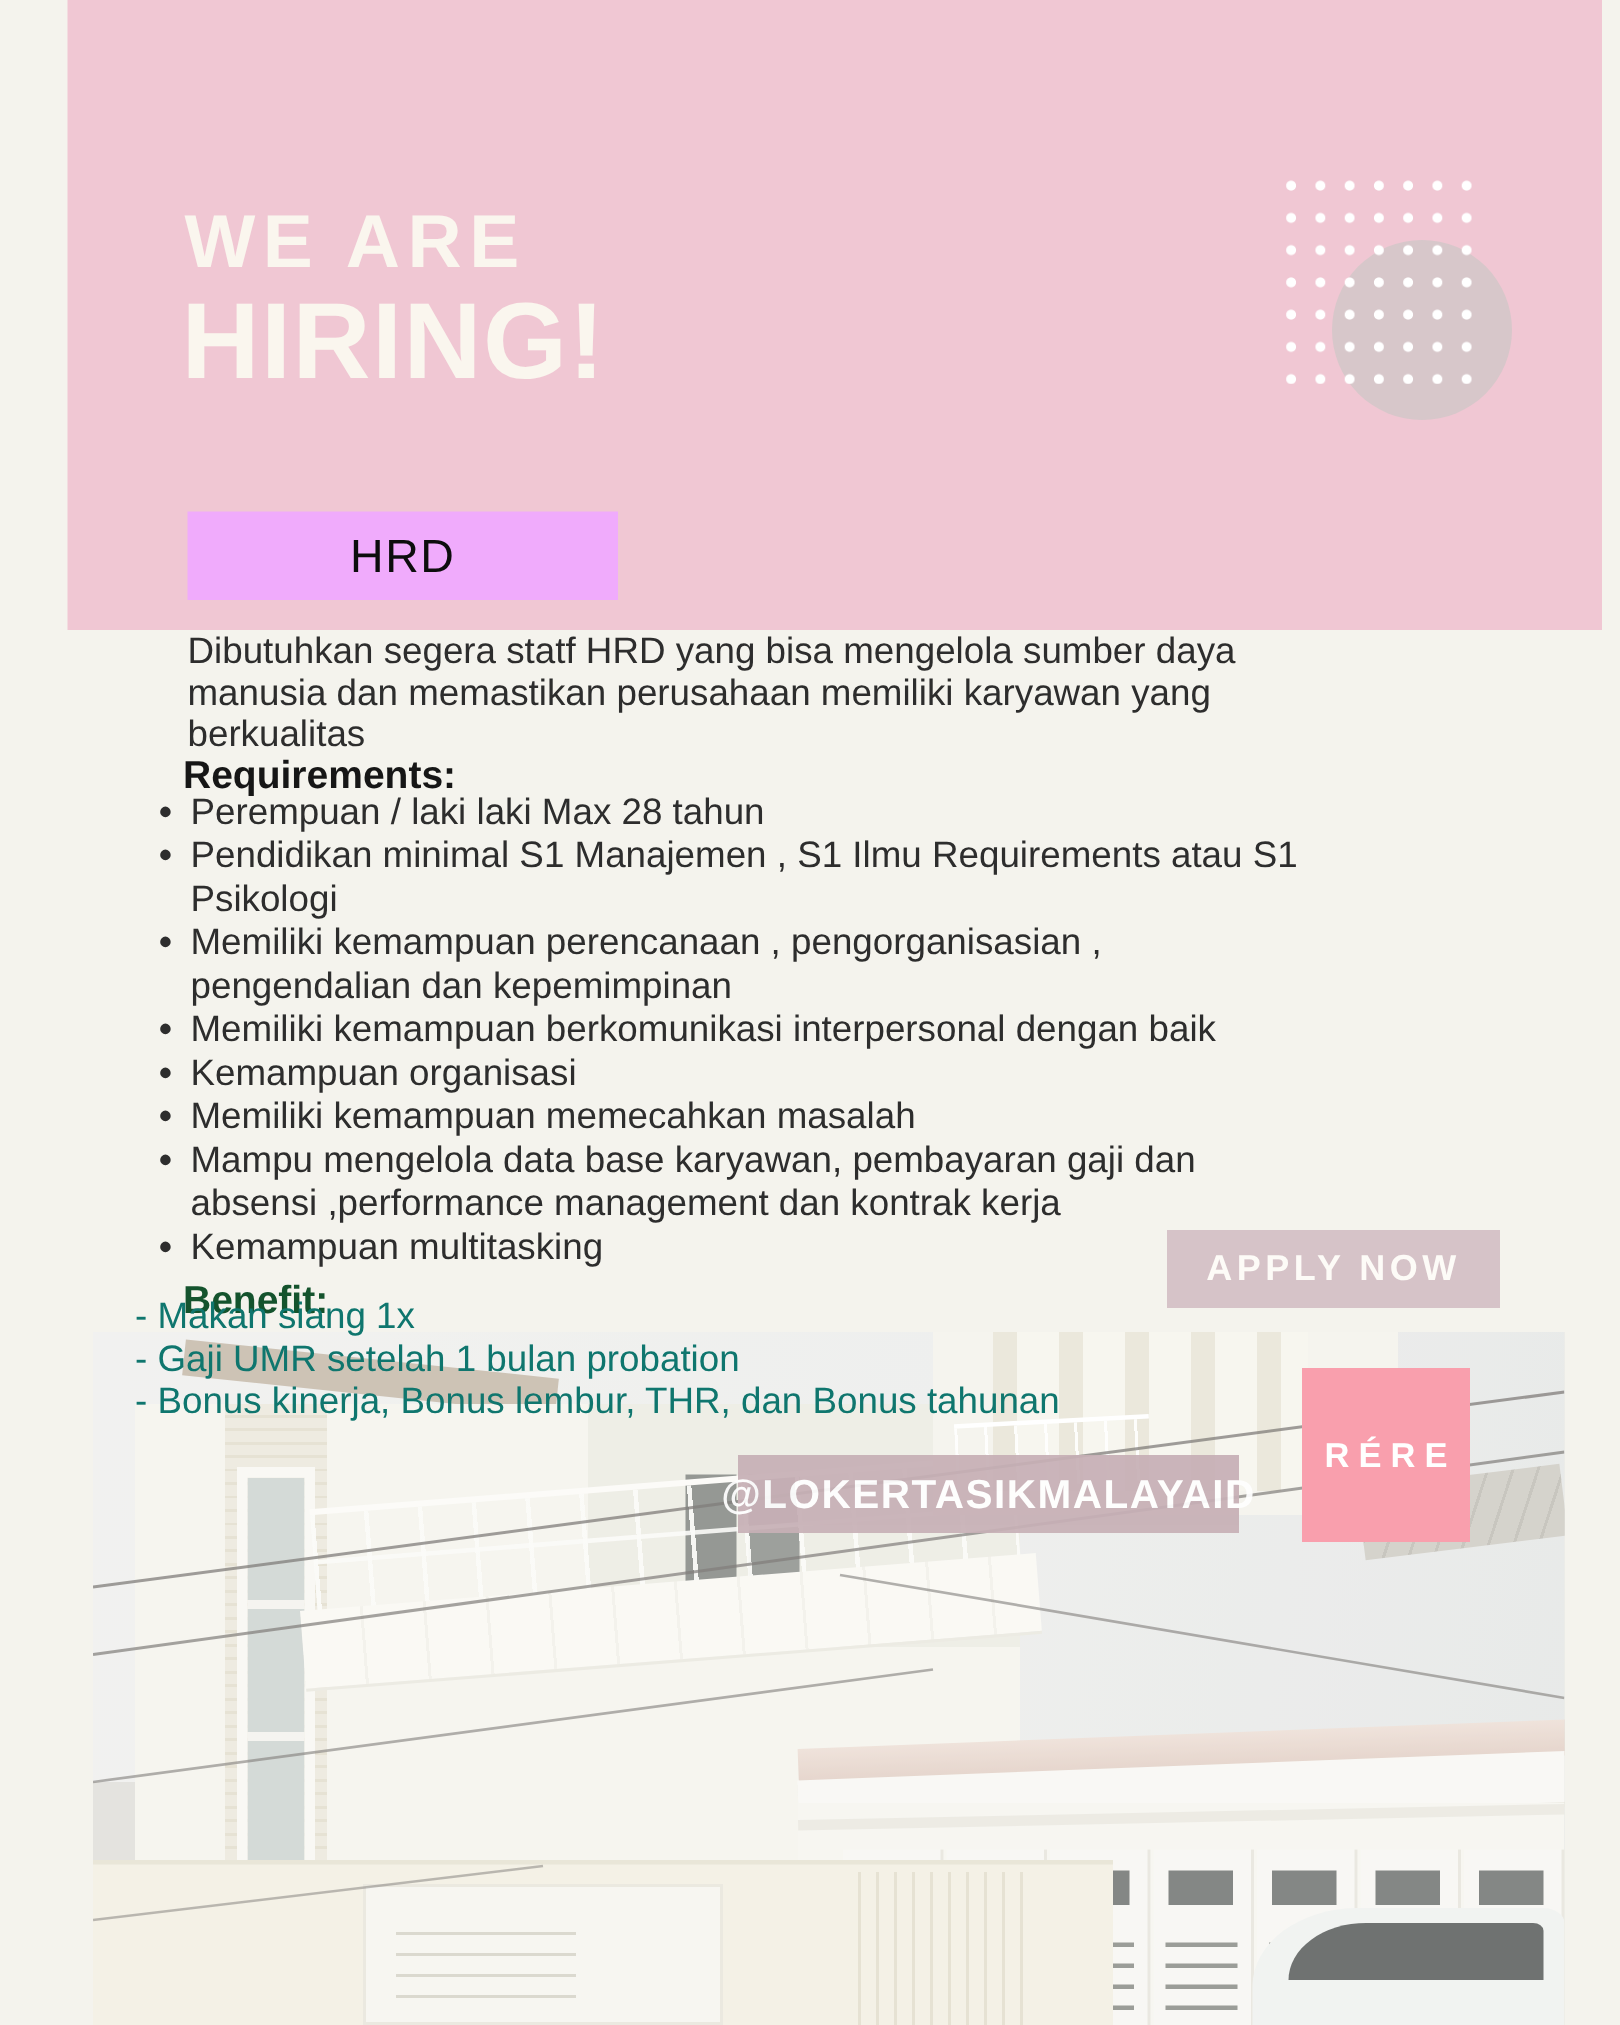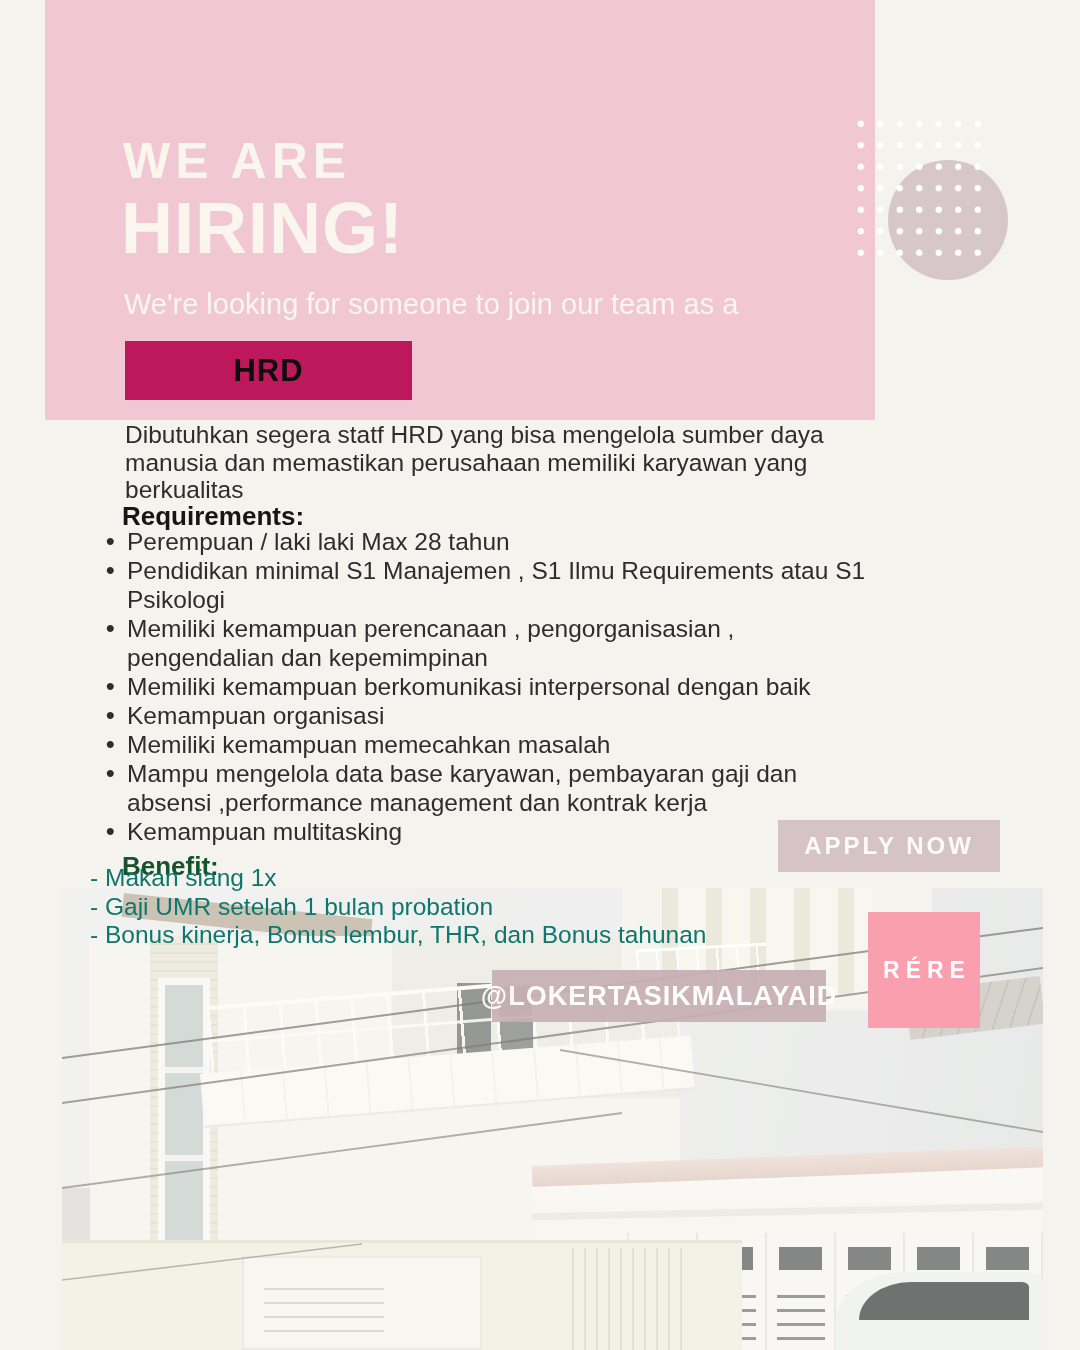--- a/index.html
+++ b/index.html
@@ -1,34 +1,34 @@
 <!DOCTYPE html>
 <html style="--cream: #f4f3ed; --banner-pink: #f0c7d3; --title-cream: #faf6ee; --circle-mauve: #d7c7ca; --button-mauve: #d6c3c8; --badge-mauve: #c7b0b6; --logo-pink: #f99fad; --text-dark: #2d2d2d;"><head>
 <meta charset="utf-8">
 <style>
   * { margin:0; padding:0; box-sizing:border-box; }
   html,body { background:#ffffff; }
   body { font-family:"Liberation Sans", sans-serif; }
   .page { position:relative; width:1080px; height:1350px; background:var(--cream,#f4f3ed); overflow:hidden; }
 
   
-  .banner { position:absolute; left:45px; top:0; width:830px; height:420px; background:var(--banner-pink,#f0c7d3); }
+  .banner { position:absolute; left:45px; top:0; width:1023px; height:420px; background:var(--banner-pink,#f0c7d3); }
   .deco-circle { position:absolute; left:843px; top:160px; width:120px; height:120px; border-radius:50%;
                  background:var(--circle-mauve,#d7c7ca); z-index:1; }
   .deco-dots { position:absolute; left:806px; top:113px; width:137px; height:143px; z-index:2;
                background-image:radial-gradient(circle, #ffffff 3px, rgba(255,255,255,0) 3.6px);
                background-size:19.5px 21.5px; }
   .title1 { position:absolute; left:78px; top:136px; font-size:50px; font-weight:700; letter-spacing:5px;
             color:var(--title-cream,#faf6ee); line-height:1; }
   .title2 { position:absolute; left:76px; top:192px; font-size:72px; font-weight:800; letter-spacing:1px;
             color:var(--title-cream,#faf6ee); line-height:1; }
   .subtitle { position:absolute; left:79px; top:288px; font-size:29px; font-weight:500;
               color:var(--title-cream,#faf6ee); line-height:1.15; }
-  .hrd-box { position:absolute; left:80px; top:341px; width:287px; height:59px; background:#be185d;
-             display:flex; align-items:center; justify-content:center; font-size:31px; font-weight:700;
+  .hrd-box { position:absolute; left:80px; top:341px; width:287px; height:59px; background:#f0abfc;
+             display:flex; align-items:center; justify-content:center; font-size:31px; font-weight:400;
              color:#0d0d0d; letter-spacing:1px; }
 
   
   .intro { position:absolute; left:125px; top:421px; width:752px; font-size:24.5px; line-height:27.5px;
            color:var(--text-dark,#2d2d2d); z-index:3; }
   .req-heading { position:absolute; left:122px; top:501px; font-size:26px; font-weight:800; color:#161616; z-index:3; }
   .req-list { position:absolute; left:100px; top:527px; width:778px; list-style:none; z-index:3; }
   .req-list li { position:relative; padding-left:27px; font-size:24.5px; line-height:29px;
                  color:var(--text-dark,#2d2d2d); }
   .req-list li::before { content:"•"; position:absolute; left:6px; top:0; font-weight:700; }
@@ -108,21 +108,20 @@
 </head>
 <body>
 
 <div class="page">
 
   <div class="banner">
     <div class="deco-circle"></div>
     <div class="deco-dots"></div>
     <div class="title1">WE ARE</div>
     <div class="title2">HIRING!</div>
-    <div class="subtitle">We're looking for someone to join our team as a</div>
     <div class="hrd-box">
       <span>HRD</span>
     </div>
   </div>
 
   <p class="intro">Dibutuhkan segera statf HRD yang bisa mengelola sumber daya manusia dan memastikan perusahaan memiliki karyawan yang berkualitas</p>
 
   <div class="req-heading">Requirements:</div>
   <ul class="req-list">
 

